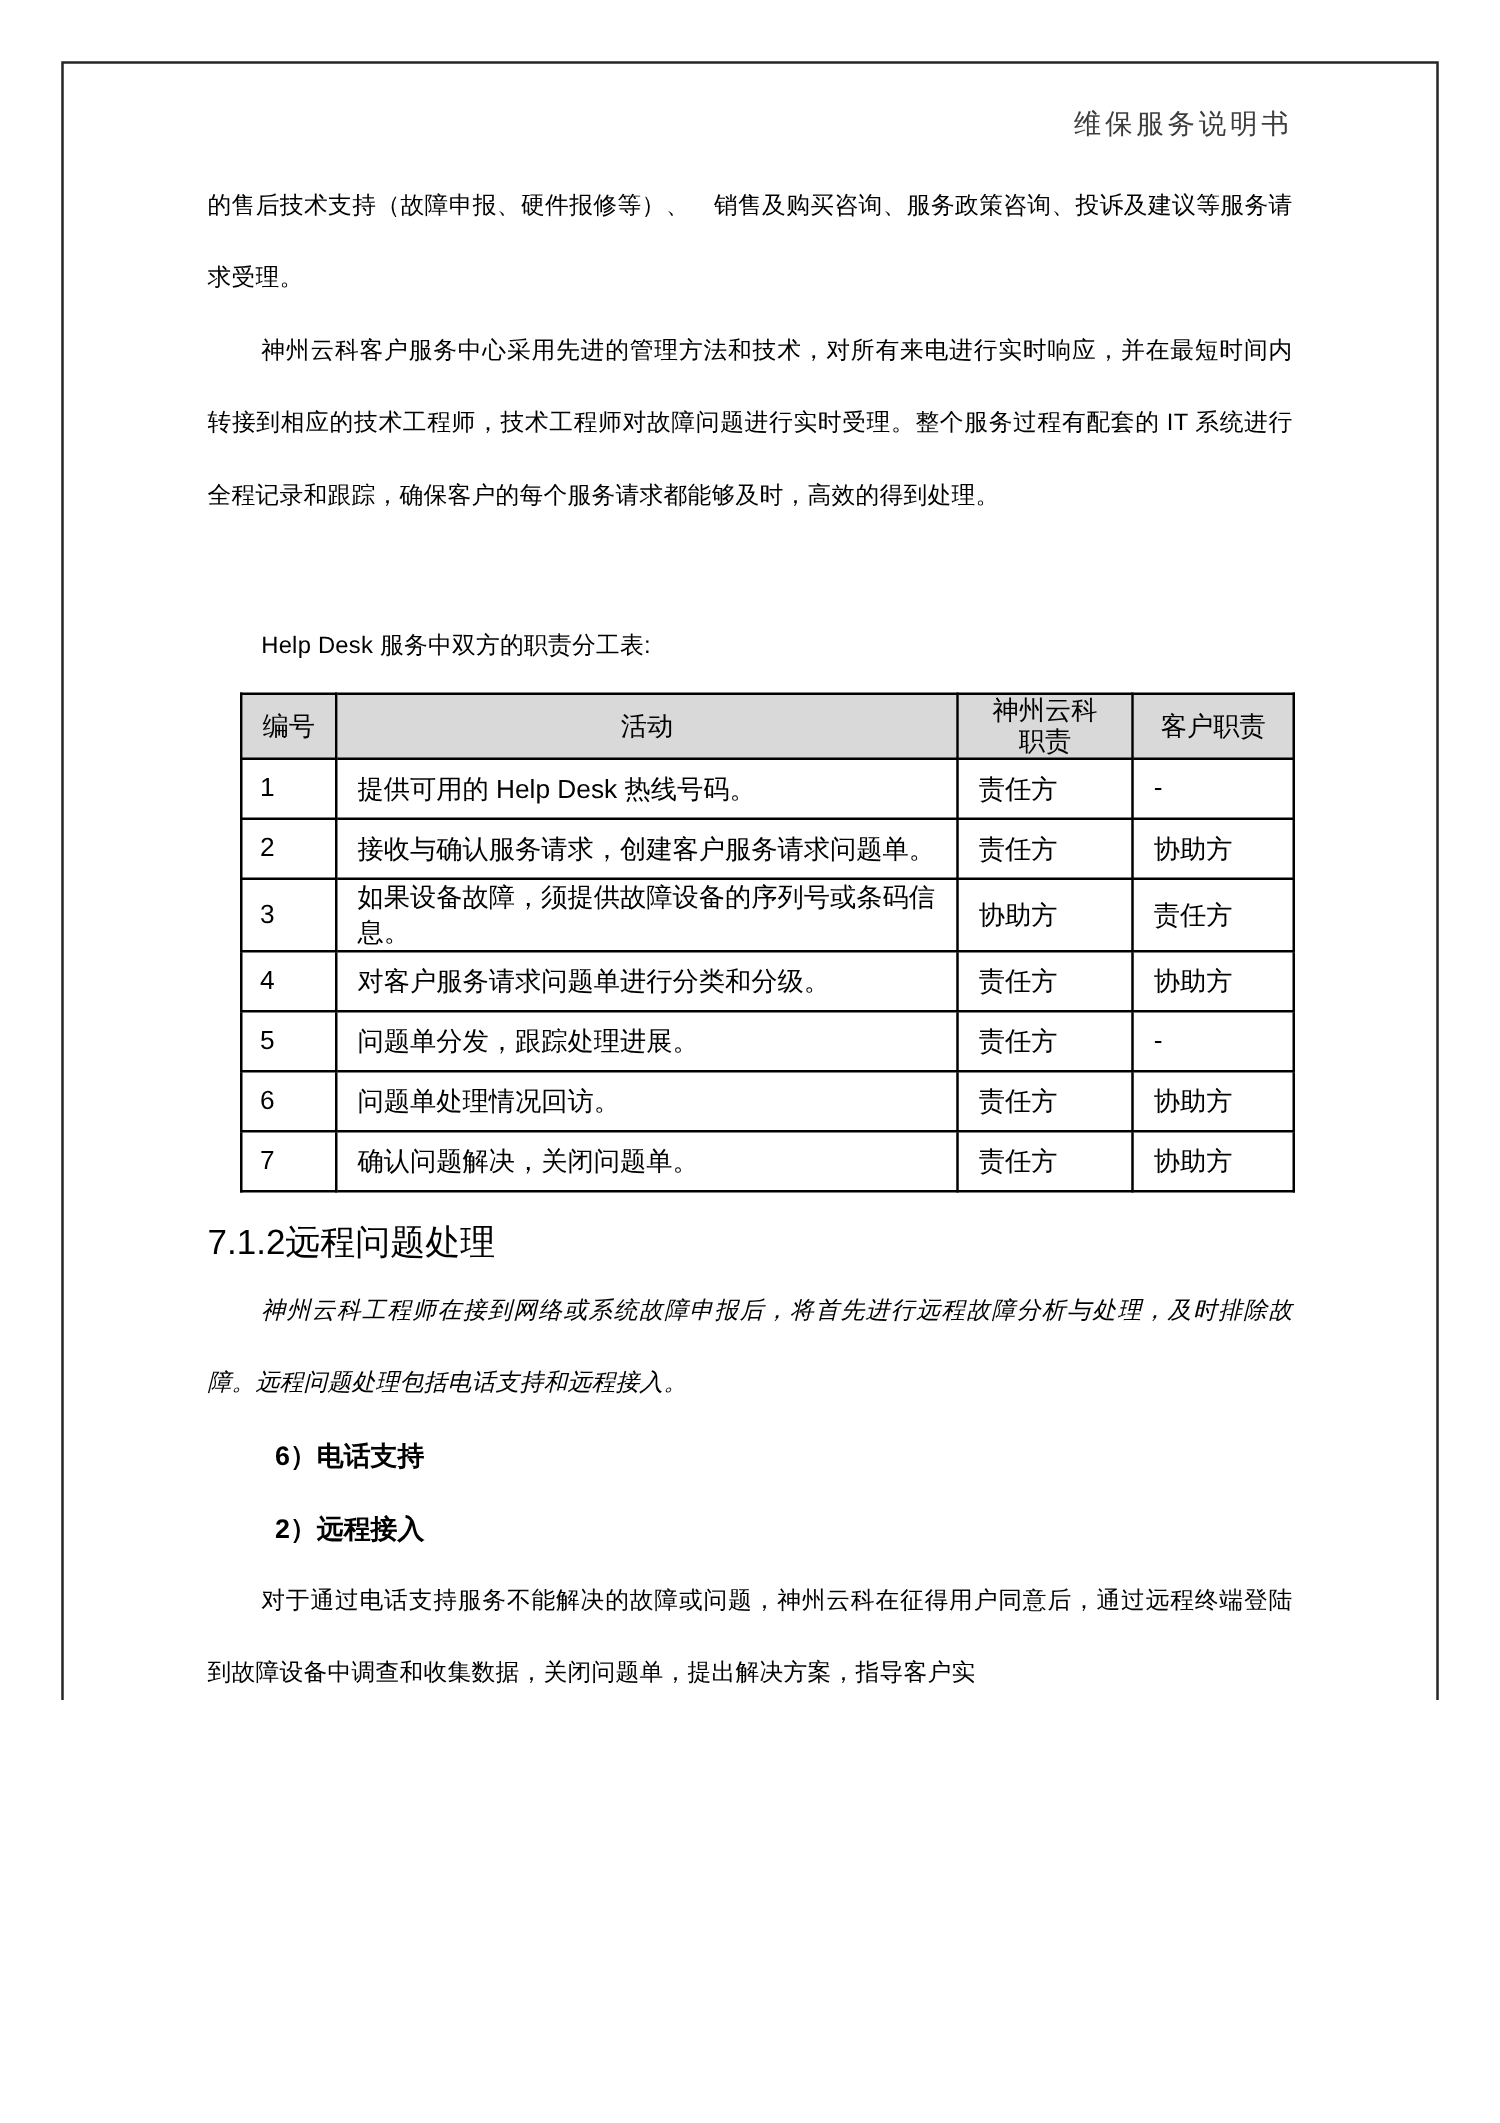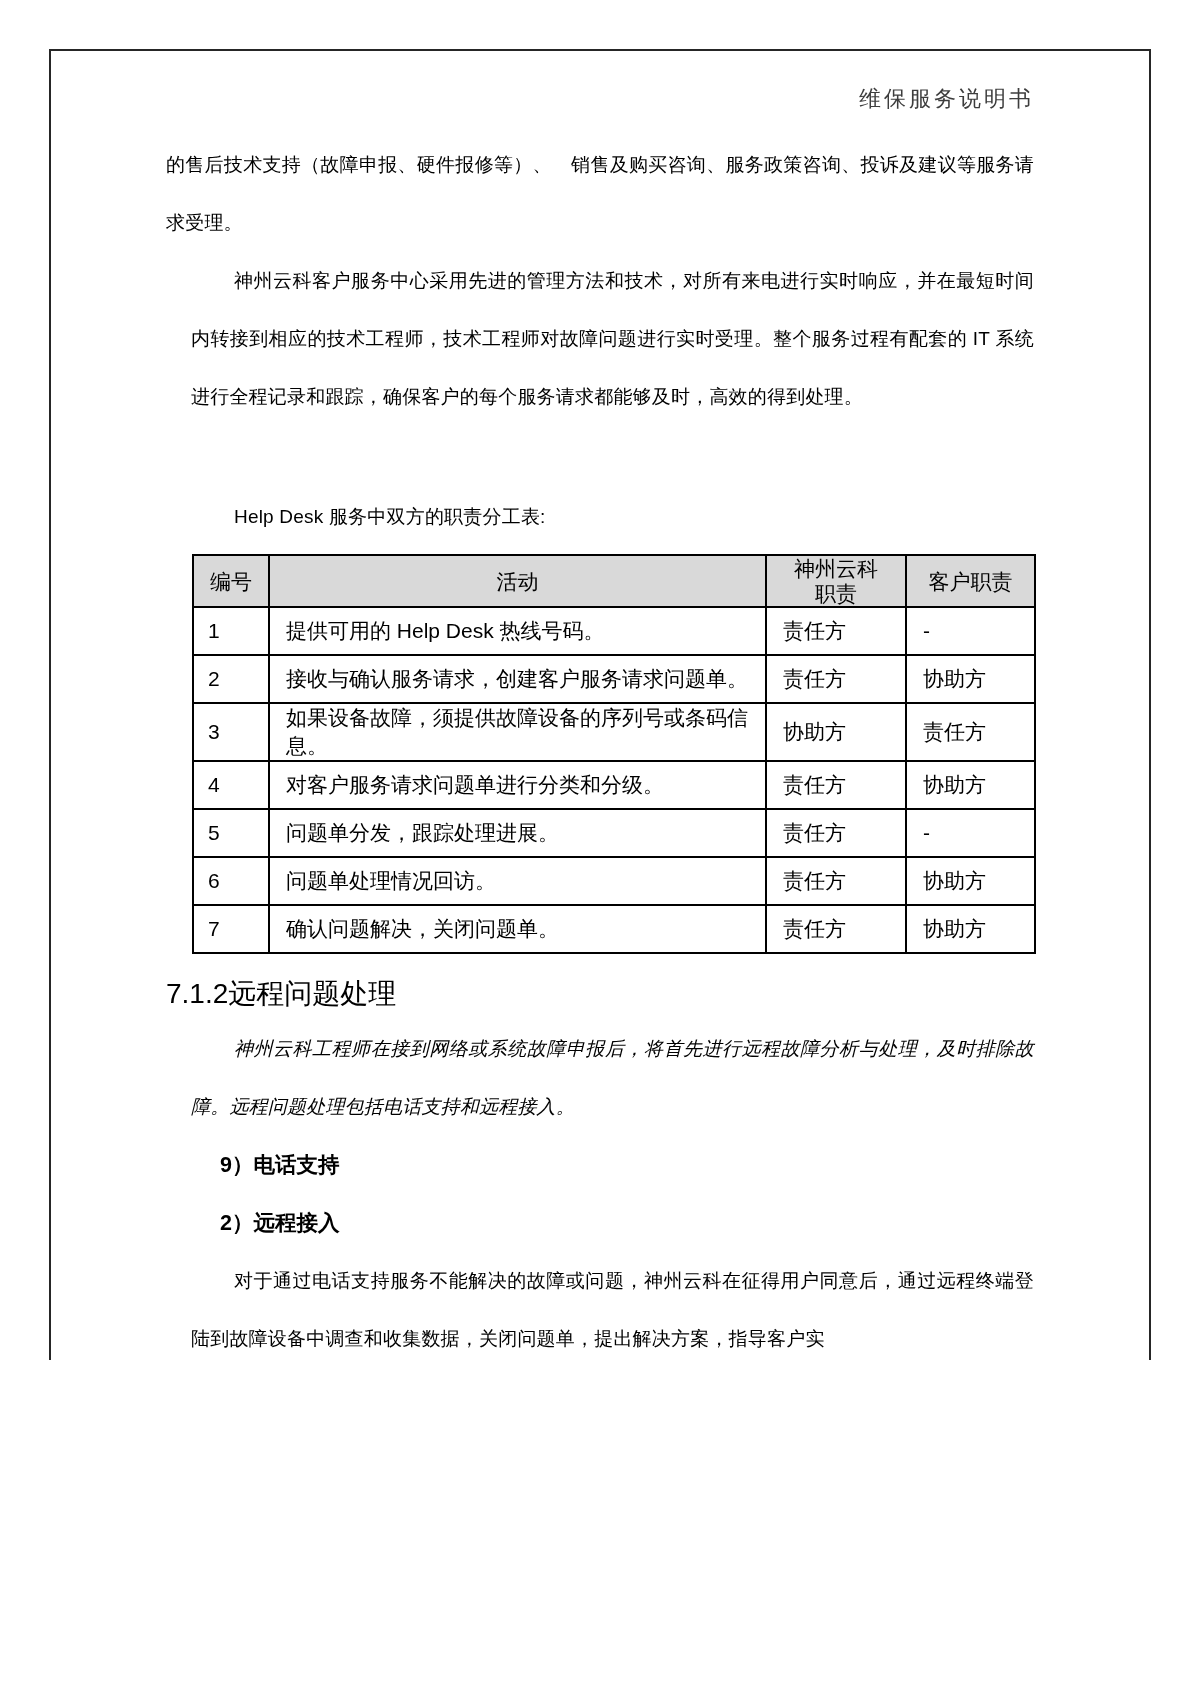--- a/index.html
+++ b/index.html
@@ -42,21 +42,21 @@
   }
   .para {
     margin: 0;
     font-size: 19px;
     line-height: 58px;
     text-align: justify;
     letter-spacing: 0.2px;
     color: #000000;
   }
   .para.first { margin-top: 22px; }
-  .indent { text-indent: 43px; margin-left: 25px; }
+  .indent { text-indent: 43px; }
   .table-caption { margin-top: 62px; }
   table.resp-table {
     border-collapse: collapse;
     table-layout: fixed;
     margin-left: 26px;
     margin-top: 8px;
     width: 842px;
   }
   table.resp-table th,
   table.resp-table td {
@@ -192,21 +192,21 @@
           </tr>
         </tbody>
     </table>
 
     <h2 class="section-heading">
       <span class="h-num">7.1.2</span><span class="h-title">远程问题处理</span>
     </h2>
 
     <p class="para indent after-heading">神州云科工程师在接到网络或系统故障申报后，将首先进行远程故障分析与处理，及时排除故障。远程问题处理包括电话支持和远程接入。</p>
 
-    <h3 class="sub-heading">9）电话支持</h3>
+    <h3 class="sub-heading">6）电话支持</h3>
 
 
     <h3 class="sub-heading">2）远程接入</h3>
 
     <p class="para indent">对于通过电话支持服务不能解决的故障或问题，神州云科在征得用户同意后，通过远程终端登陆到故障设备中调查和收集数据，关闭问题单，提出解决方案，指导客户实</p>
 
   </div>
 
   <div class="footer">
     <span class="pg">6</span><span class="sep">/</span><span class="pg">27</span>

